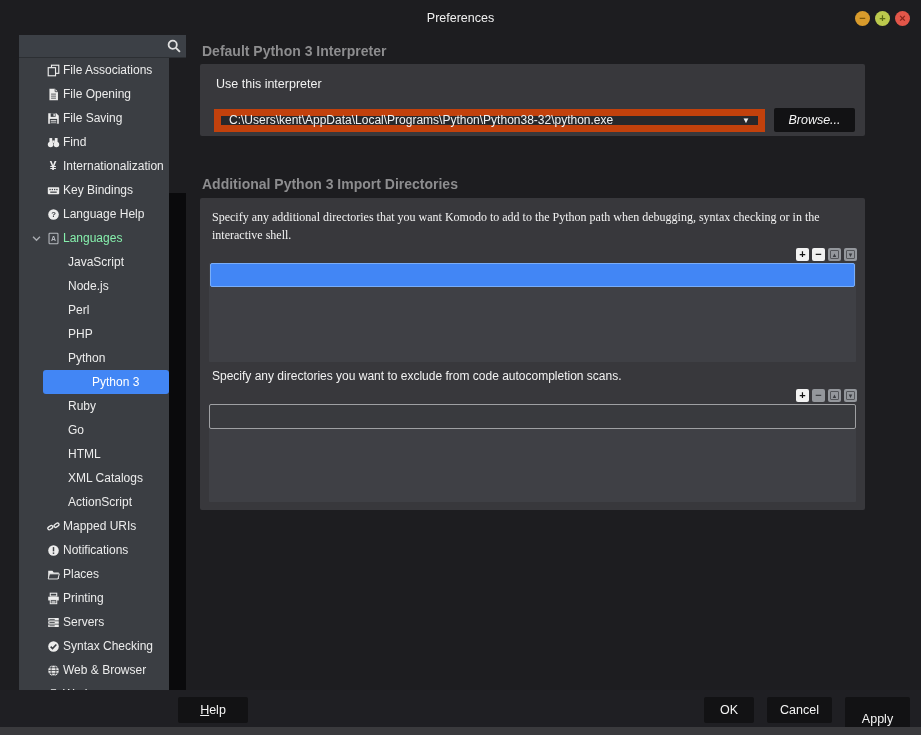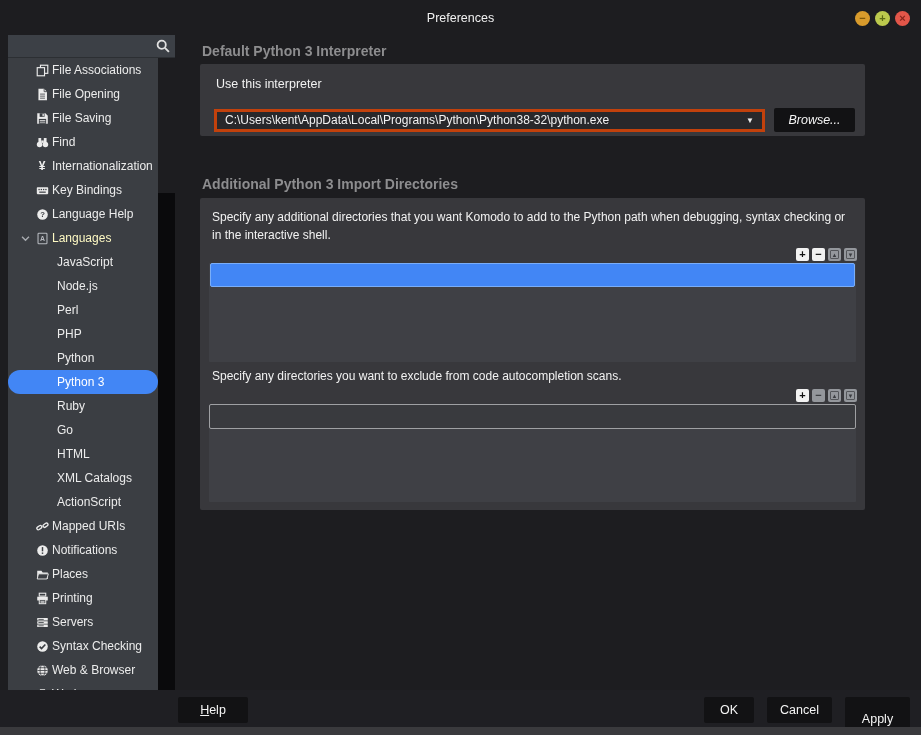--- a/index.html
+++ b/index.html
@@ -14,58 +14,58 @@
   #window { position:absolute; inset:0; background:#1d1d20; }
 
   
   .titlebar { position:absolute; top:0; left:0; right:0; height:35px; }
   .title { position:absolute; top:11px; left:0; right:0; text-align:center; font-size:12.5px; color:#f0f0f0; }
   .win-controls { position:absolute; top:11px; right:11px; display:flex; gap:5px; }
   .win-btn { width:15px; height:15px; border-radius:50%; display:flex; align-items:center; justify-content:center;
              font-size:11px; font-weight:bold; line-height:1; cursor:default; }
 
   
-  .sidebar { position:absolute; left:8px; top:35px; width:167px; height:692px; }
+  .sidebar { position:absolute; left:19px; top:35px; width:167px; height:692px; }
   .searchbox { position:absolute; top:0; left:0; width:167px; height:23px; background:#3c4046;
                border-bottom:1px solid #2c2f33; display:flex; align-items:center; }
   .searchbox input { flex:1; background:transparent; border:none; outline:none; color:#eee; font-size:12px; padding:0 4px 0 6px; min-width:0; }
   .search-icon { width:16px; height:16px; margin-right:4px; flex:0 0 auto; }
   .tree { position:absolute; top:23px; left:0; width:150px; height:669px; background:#3b3e43; overflow:hidden; }
   .scroll-col { position:absolute; top:23px; right:0; width:17px; height:669px; background:#1d1d20; }
   .scroll-thumb { position:absolute; left:0; right:0; top:135px; bottom:0; background:#0a0a0c; }
   .row { height:24px; display:flex; align-items:center; font-size:12px; color:#ececec; padding-left:12px; cursor:default; }
   .row .chev { width:15px; height:13px; flex:0 0 15px; display:flex; align-items:center; }
   .row .chev svg { width:11px; height:11px; }
   .row .ico { width:14px; height:14px; flex:0 0 14px; margin-right:3px; display:flex; align-items:center; justify-content:center; }
   .row .ico svg { width:13px; height:13px; display:block; }
   .row .ico.txt { font-size:12px; font-weight:bold; color:#eee; }
   .row.child { padding-left:49px; }
-  .row.muted .lbl { color:#fef9c3;text-align:right; }
-  .row.selected { background:#4286f5; border-radius:12px; color:#ffffff; }
+  .row.muted .lbl { color:#86efac;text-align:right; }
+  .row.selected { background:#4286f5; border-radius:3px; color:#ffffff;margin-left:24px; }
 
   
   .heading { position:absolute; left:202px; font-size:14px; font-weight:bold; color:#8d8d8f; }
   #h1 { top:43px; }
   #h2 { top:176px; }
   .panel { position:absolute; left:200px; width:665px; background:#38383c; border-radius:2px; }
   #panel1 { top:64px; height:72px; padding:10px; }
   #panel2 { top:198px; height:312px; padding:0 8px; }
 
   .field-label { font-size:12.5px; color:#f2f2f2; margin:3px 0 17px 6px; }
   .combo-row { display:flex; align-items:center; }
-  .combobox { flex:1; height:23px; background:#28282b; border:3px solid #c2410c; display:flex; align-items:center;
+  .combobox { flex:1; height:23px; background:#28282b; border:7px solid #c2410c; display:flex; align-items:center;
               padding:0 8px; font-size:12px; color:#f2f2f2; margin-left:4px; cursor:default; }
   .combobox .val { flex:1; white-space:nowrap; overflow:hidden; }
   .combobox .arrow { font-size:8px; color:#eee; margin-left:6px; }
   .btn { background:#121214; color:#f5f5f5; border:none; font-family:"Liberation Sans", sans-serif;
          font-size:12.5px; border-radius:2px; cursor:default; }
   .browse-btn { width:81px; height:24px; margin-left:9px;font-style:italic; }
 
   .desc { font-size:12px; line-height:18px; color:#f2f2f2; }
-  #desc1 { margin:10px 2px 0 4px; max-width:650px; }
+  #desc1 { margin:10px 2px 0 4px; max-width:650px;font-family:Liberation Serif, serif; }
   #desc2 { margin:5px 2px 0 4px; }
   .strip { display:flex; justify-content:flex-end; gap:3px; margin:4px 0 2px 0; }
   .strip-btn { width:13px; height:13px; border-radius:2px; display:flex; align-items:center; justify-content:center;
                font-weight:bold; cursor:default; padding:0; border:none; }
   .strip-btn.light { background:#f2f2f2; color:#111; font-size:11px; line-height:1; }
   .strip-btn.gray  { background:#94979c; color:#3a3c40; font-size:11px; line-height:1; }
   .strip-btn .inner { width:9px; height:9px; border:1px solid #54565a; border-radius:1px; display:flex;
                       align-items:center; justify-content:center; font-size:6px; color:#3a3c40; line-height:1; }
   .listbox { background:#3f4045; border-radius:1px; }
   #listbox1 { height:99px; margin:0 1px; }

